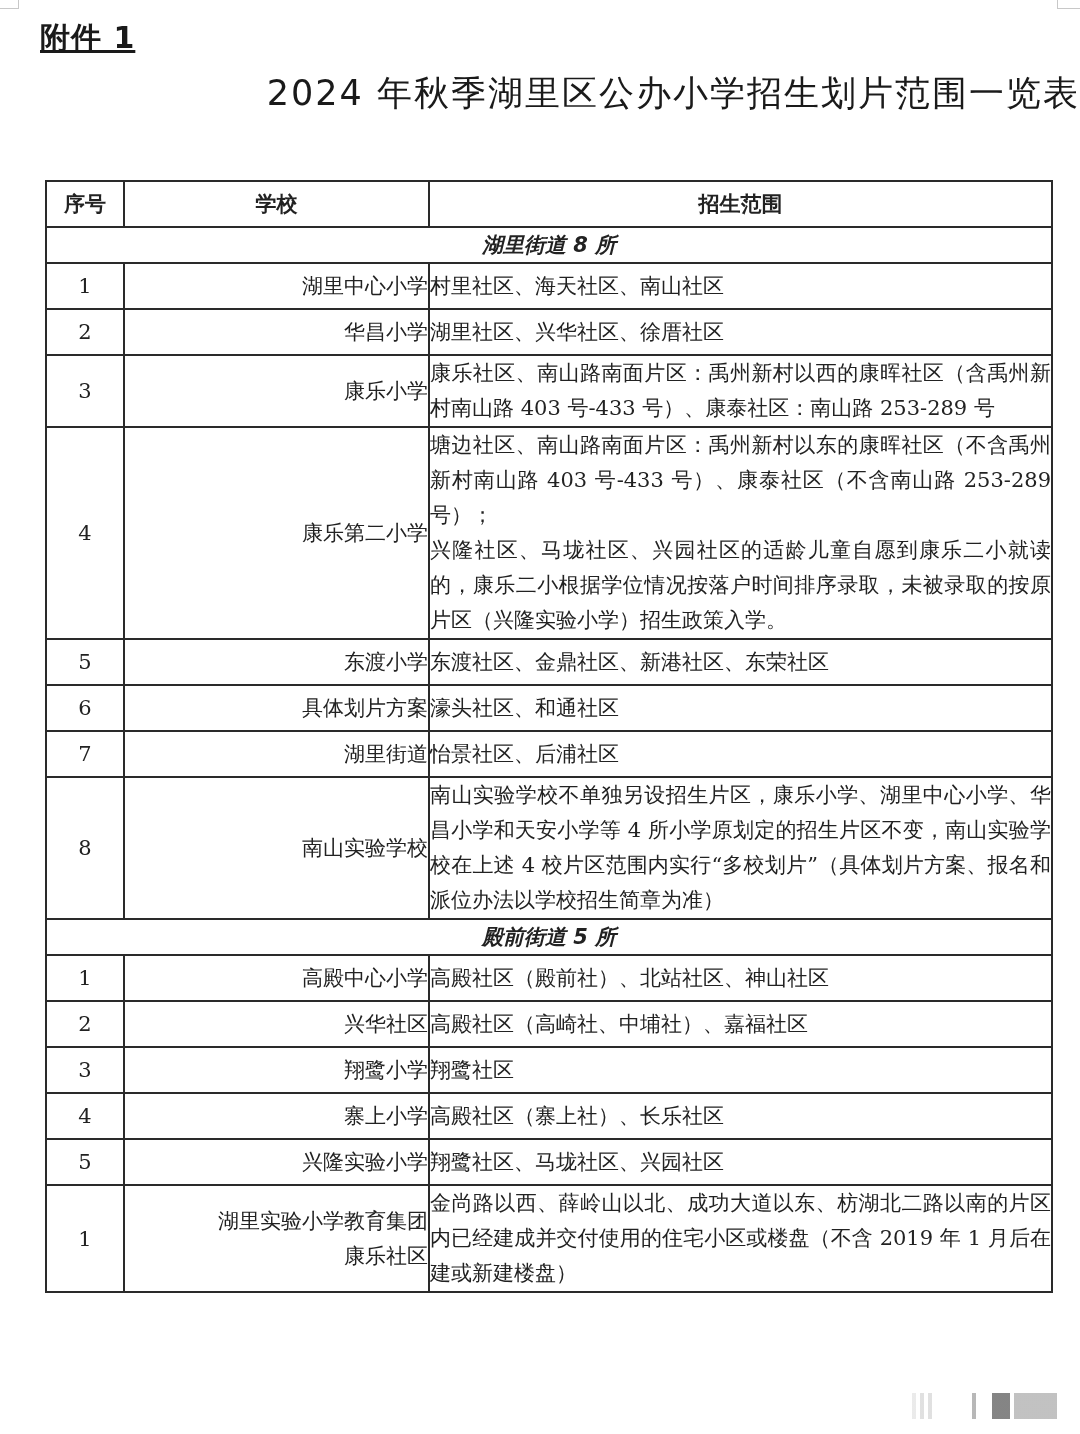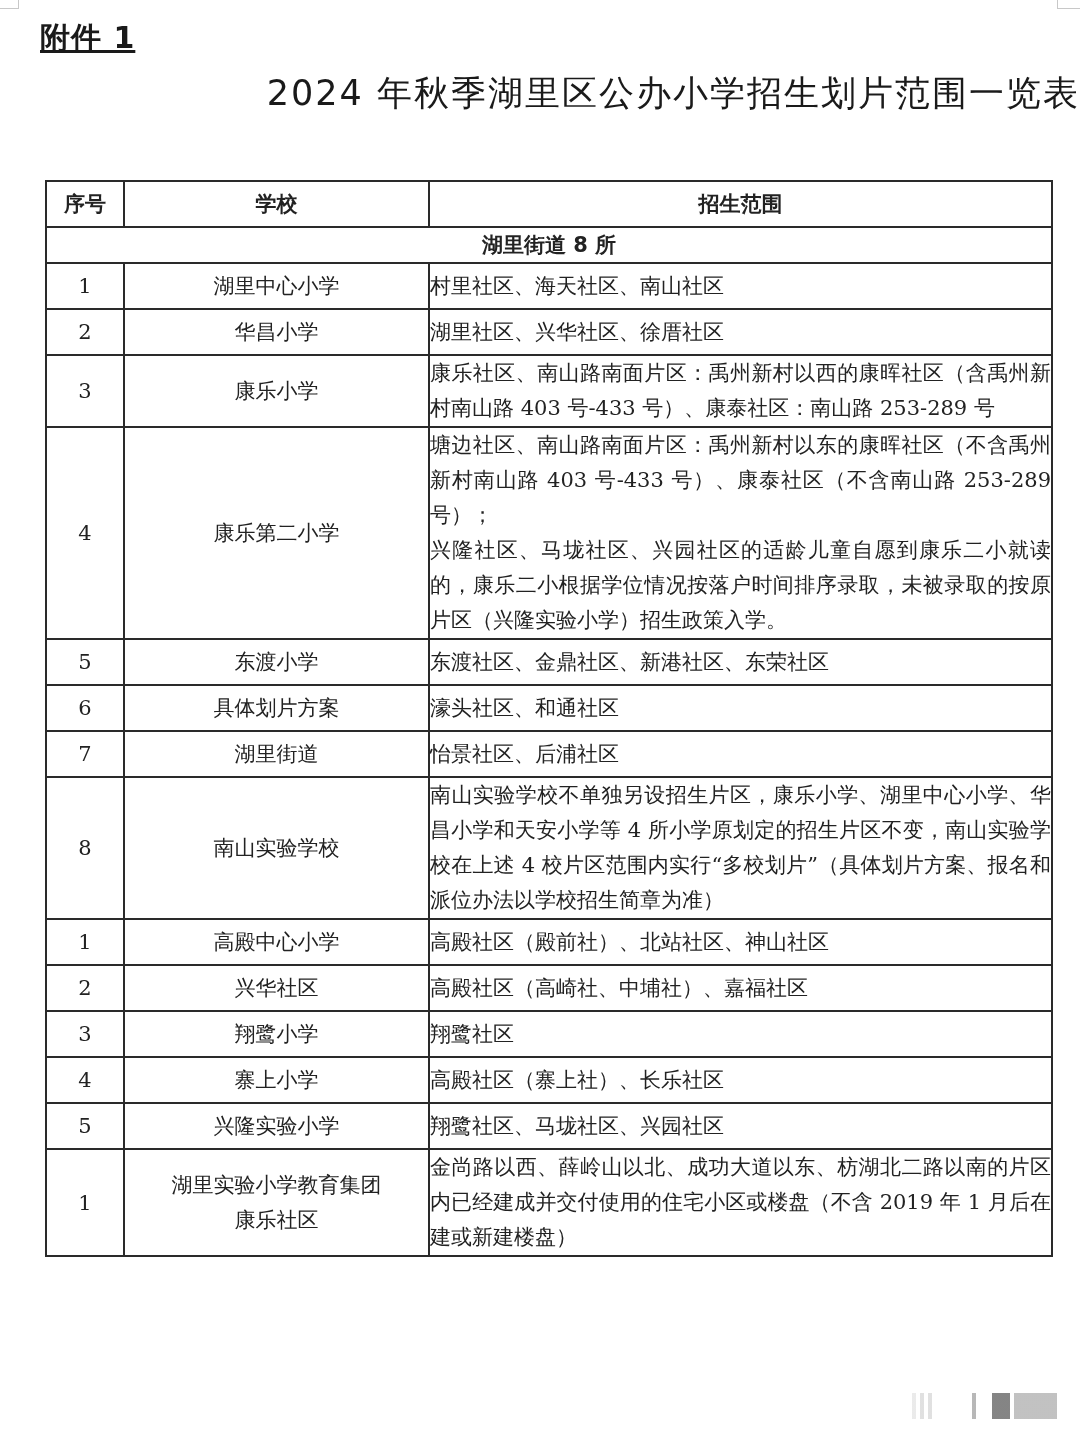--- a/index.html
+++ b/index.html
@@ -73,29 +73,30 @@
       text-align: center;
       vertical-align: middle;
     }
     tr.section td {
       height: 34px;
       text-align: center;
       font-family: "DejaVu Sans", "Liberation Sans", sans-serif;
       font-weight: bold;
       font-size: 21px;
       vertical-align: middle;
+      font-style: italic;
     }
     td.no {
       text-align: center;
       vertical-align: middle;
       font-size: 21px;
       padding-top: 8px;
     }
     td.school {
-      text-align: center;
+      text-align: right;
       vertical-align: middle;
       line-height: 35px;
       padding: 0 18px;
     }
     td.range {
       text-align: justify;
       vertical-align: middle;
       line-height: 35px;
       padding: 3px 10px 3px 12px;
     }
@@ -175,20 +176,23 @@
       <td class="no">7</td>
       <td class="school">湖里街道</td>
       <td class="range">怡景社区、后浦社区</td>
     </tr>
     <tr>
       <td class="no">8</td>
       <td class="school">南山实验学校</td>
       <td class="range">南山实验学校不单独另设招生片区，康乐小学、湖里中心小学、华昌小学和天安小学等 4 所小学原划定的招生片区不变，南山实验学校在上述 4 校片区范围内实行“多校划片”（具体划片方案、报名和派位办法以学校招生简章为准）</td>
     </tr>
 
+    <tr class="section">
+      <td colspan="3">殿前街道 5 所</td>
+    </tr>
     <tr class="r44">
       <td class="no">1</td>
       <td class="school">高殿中心小学</td>
       <td class="range">高殿社区（殿前社）、北站社区、神山社区</td>
     </tr>
     <tr class="r44">
       <td class="no">2</td>
       <td class="school">兴华社区</td>
       <td class="range">高殿社区（高崎社、中埔社）、嘉福社区</td>
     </tr>

